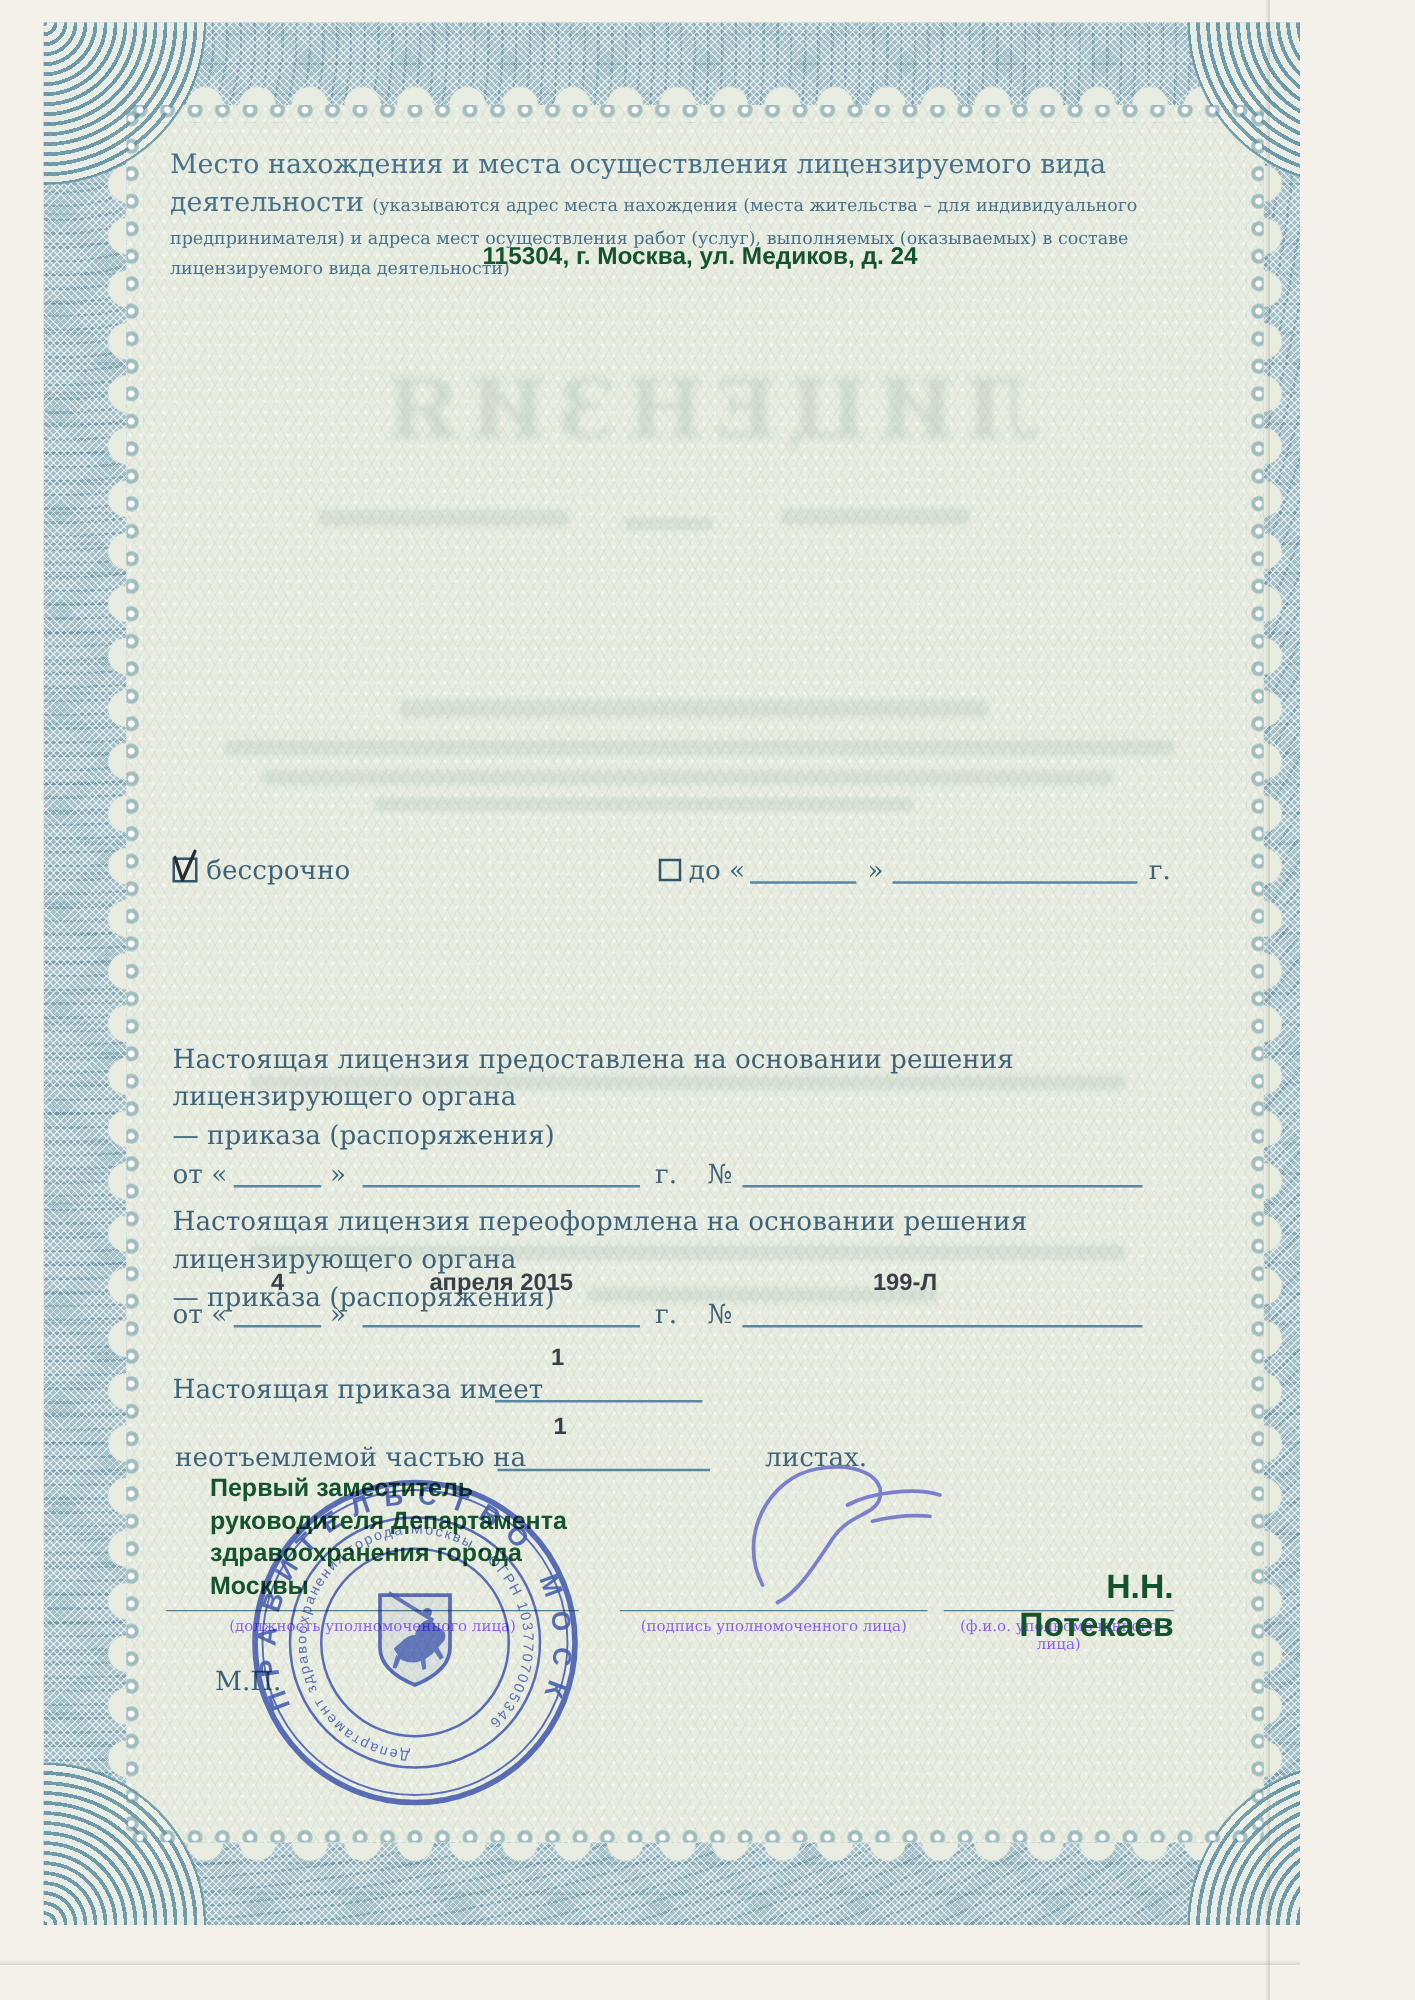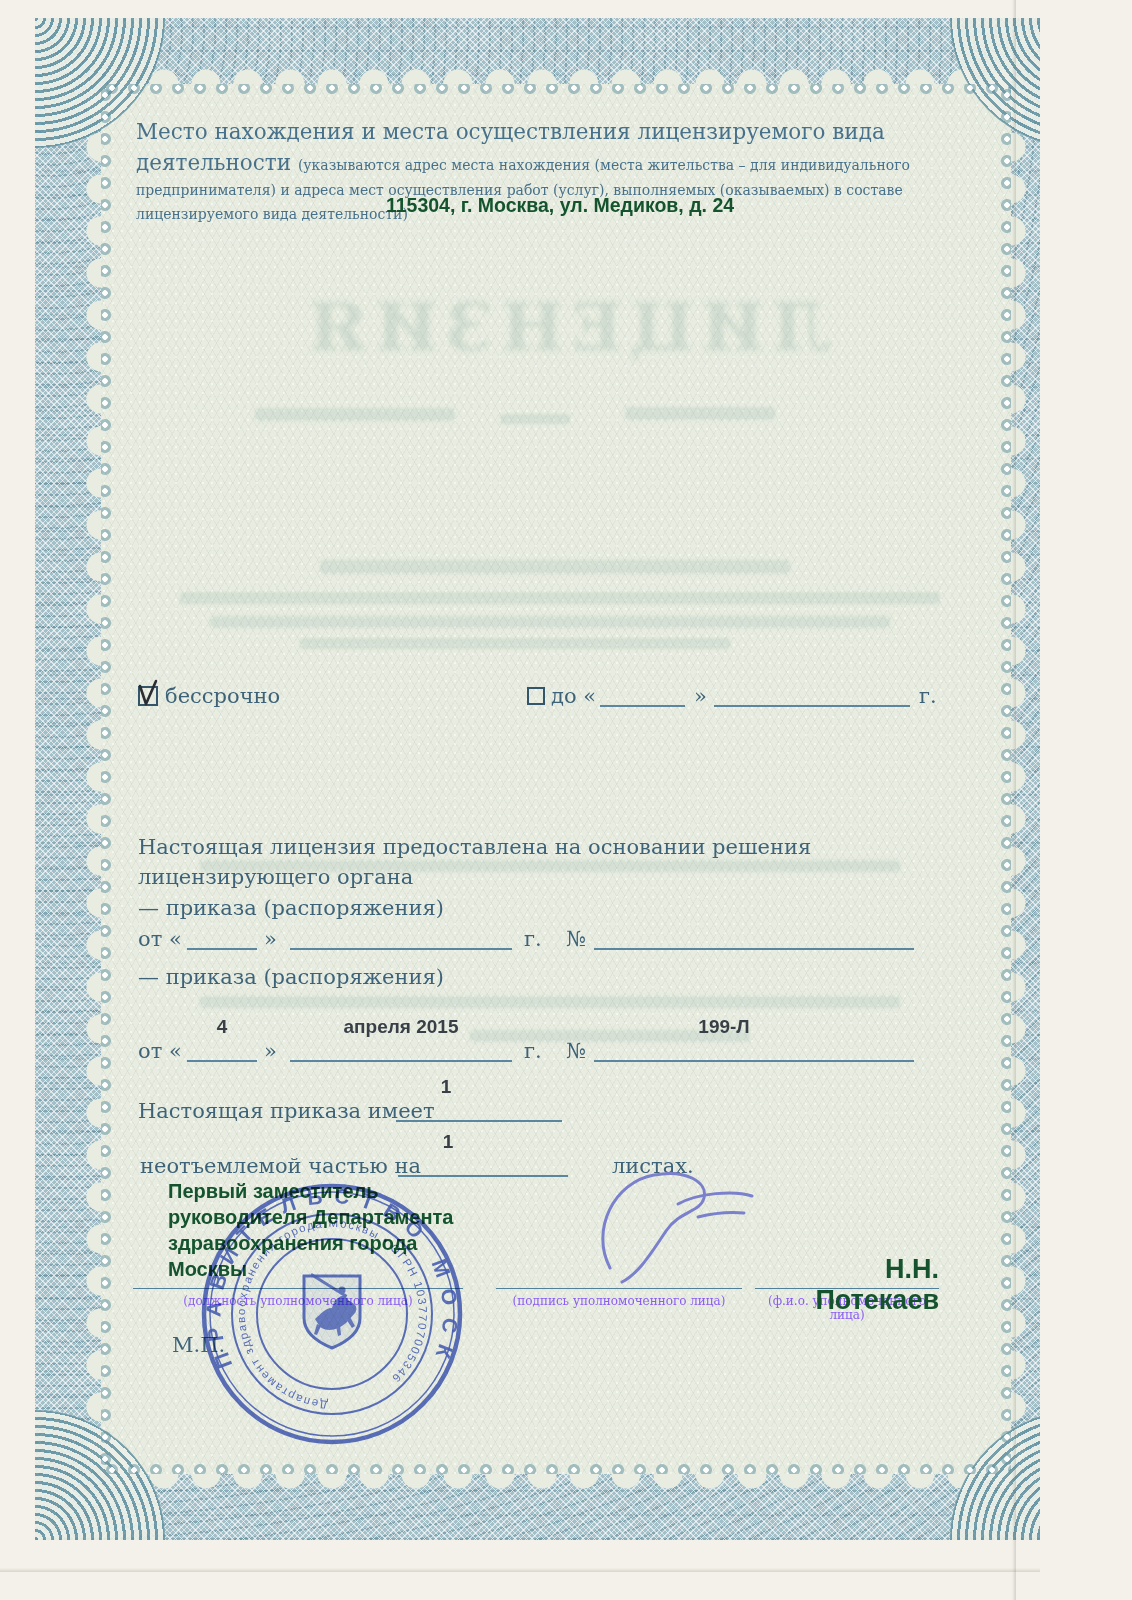--- a/index.html
+++ b/index.html
@@ -113,20 +113,21 @@
   </div>
   <div class="t serif-lg" style="left:138px;top:924px">от «</div>
   <div class="uline" style="left:187px;top:922px;width:70px"></div>
   <div class="t serif-lg" style="left:264px;top:924px">»</div>
   <div class="uline" style="left:290px;top:922px;width:222px"></div>
   <div class="t serif-lg" style="left:524px;top:924px">г.</div>
   <div class="t serif-lg" style="left:566px;top:924px">№</div>
   <div class="uline" style="left:594px;top:922px;width:320px"></div>
 
   <div class="t serif-lg" style="left:138px;top:962px;width:840px">
+    <span style="display:block">Настоящая лицензия переоформлена на основании решения лицензирующего органа</span>
     <span style="display:block">— приказа (распоряжения)</span>
   </div>
   <div class="t serif-lg" style="left:138px;top:1036px">от «</div>
   <div class="uline" style="left:187px;top:1034px;width:70px"></div>
   <div class="val" style="left:187px;top:1016px;width:70px">4</div>
   <div class="t serif-lg" style="left:264px;top:1036px">»</div>
   <div class="uline" style="left:290px;top:1034px;width:222px"></div>
   <div class="val" style="left:290px;top:1016px;width:222px">апреля 2015</div>
   <div class="t serif-lg" style="left:524px;top:1036px">г.</div>
   <div class="t serif-lg" style="left:566px;top:1036px">№</div>

